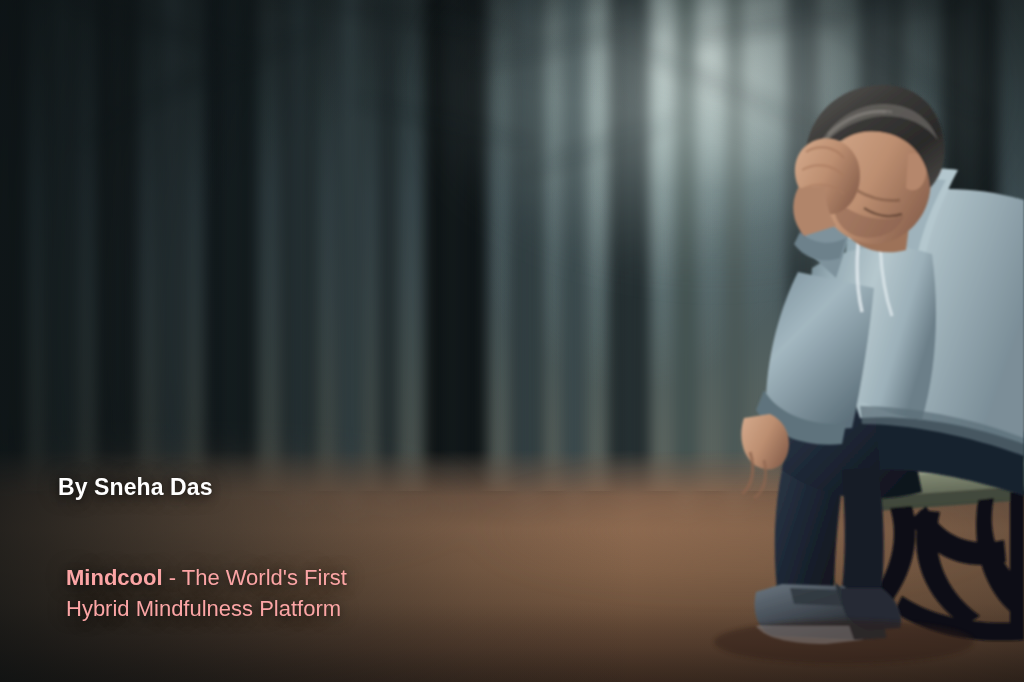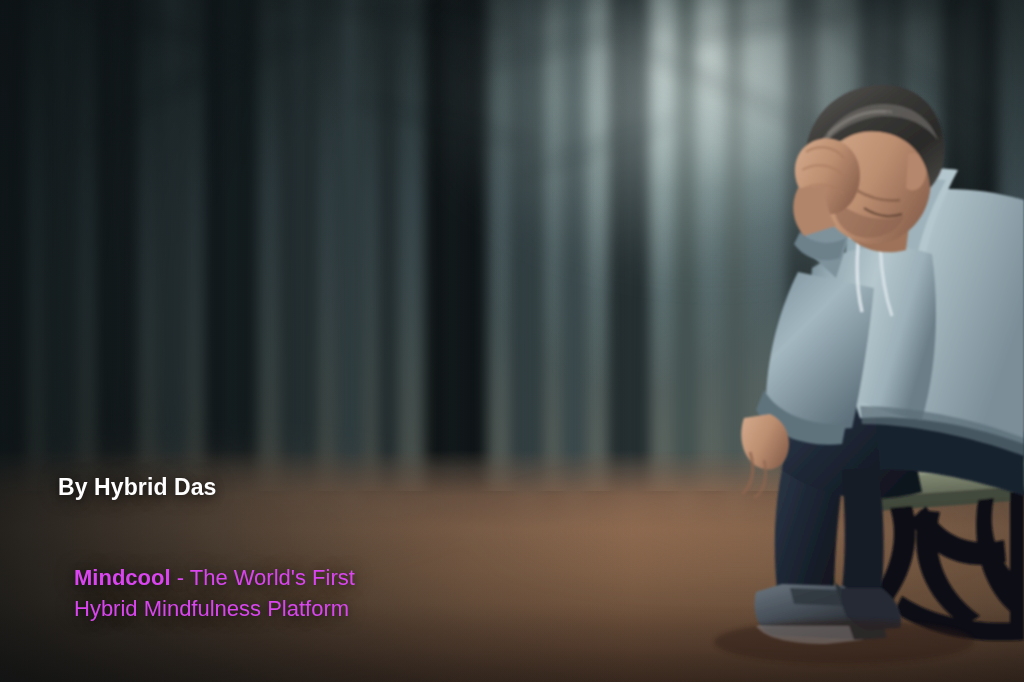--- a/index.html
+++ b/index.html
@@ -170,23 +170,23 @@
     color: #ffffff;
     font-size: 23px;
     font-weight: 700;
     letter-spacing: 0.1px;
     text-shadow: 0 2px 9px rgba(0,0,0,0.55), 0 0 22px rgba(0,0,0,0.42);
   }
 
   .brandline {
     position: absolute;
     top: 562px;
-    left: 16px;
+    left: 8px;
     margin: 0;
-    color: #d946ef;
+    color: #fca5a5;
     font-size: 22px;
     font-weight: 500;
     line-height: 31px;
     max-width: 420px;
     text-shadow: 0 2px 9px rgba(0,0,0,0.50), 0 0 22px rgba(0,0,0,0.38);
   }
   .brandline .brand-name { font-weight: 700; }
 </style>
 </head>
 <body>
@@ -424,21 +424,21 @@
       <path d="M56 452 C62 470 58 486 48 494" stroke="#8e6550" stroke-width="3.4" fill="none" opacity="0.75"></path>
       <path d="M70 460 C74 478 70 492 60 498" stroke="#8e6550" stroke-width="3.2" fill="none" opacity="0.65"></path>
     </g>
 
     <ellipse cx="150" cy="642" rx="130" ry="22" fill="#2d1d12" opacity="0.45" filter="url(#softEdge2)"></ellipse>
   </svg>
 
   <div class="copy">
 
 
-    <p class="byline">By Hybrid Das</p>
+    <p class="byline">By Sneha Das</p>
 
     <p class="brandline">
       <span class="brand-name">Mindcool</span><span> - </span><span class="brand-tag" style="white-space: pre-line;">The World's First
 Hybrid Mindfulness Platform</span>
     </p>
 
   </div>
 </div>
 
 </body></html>

